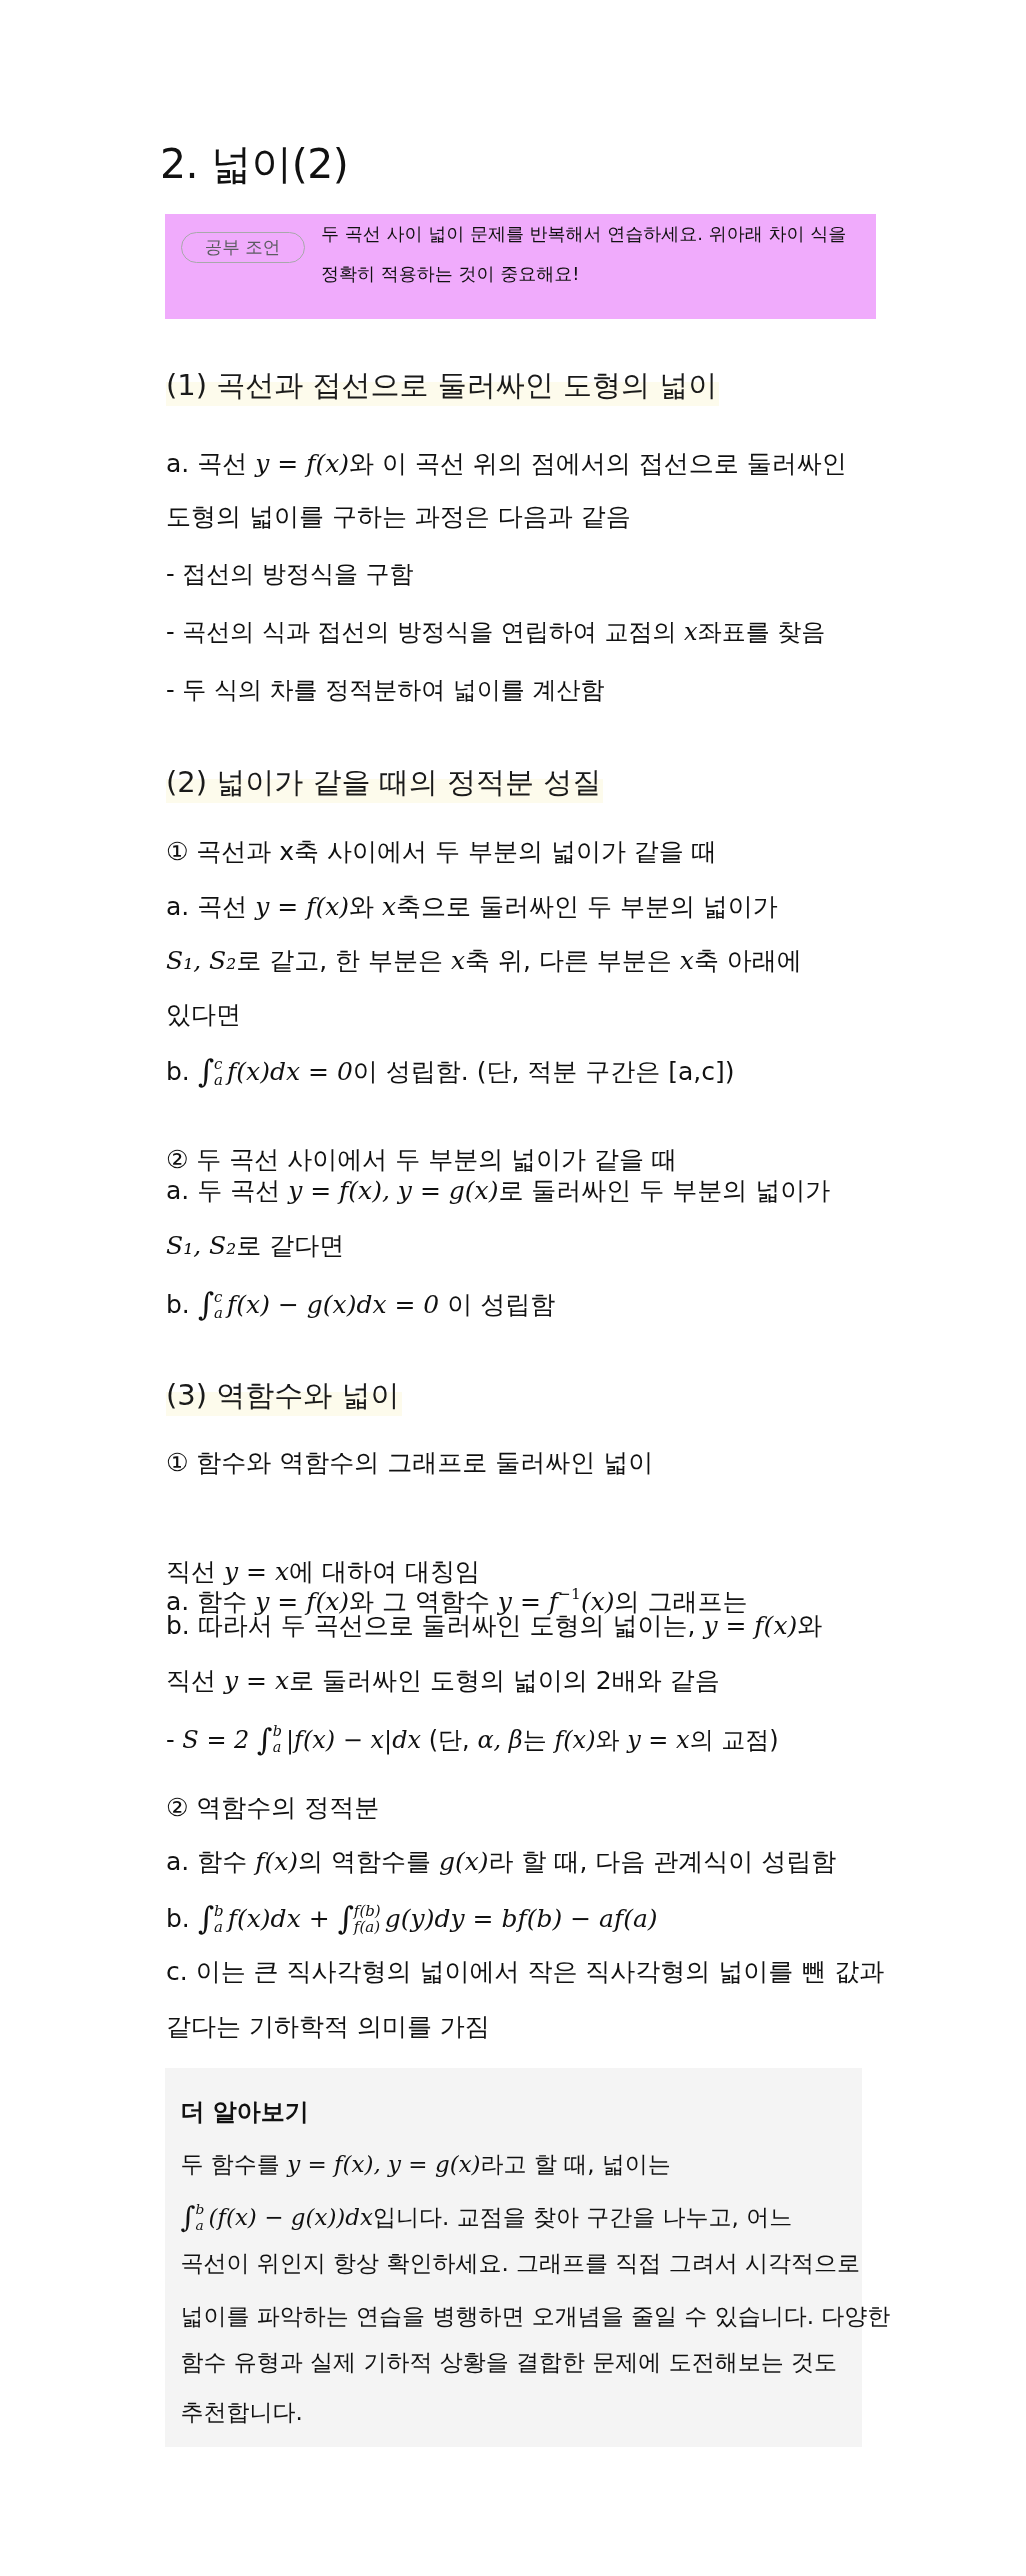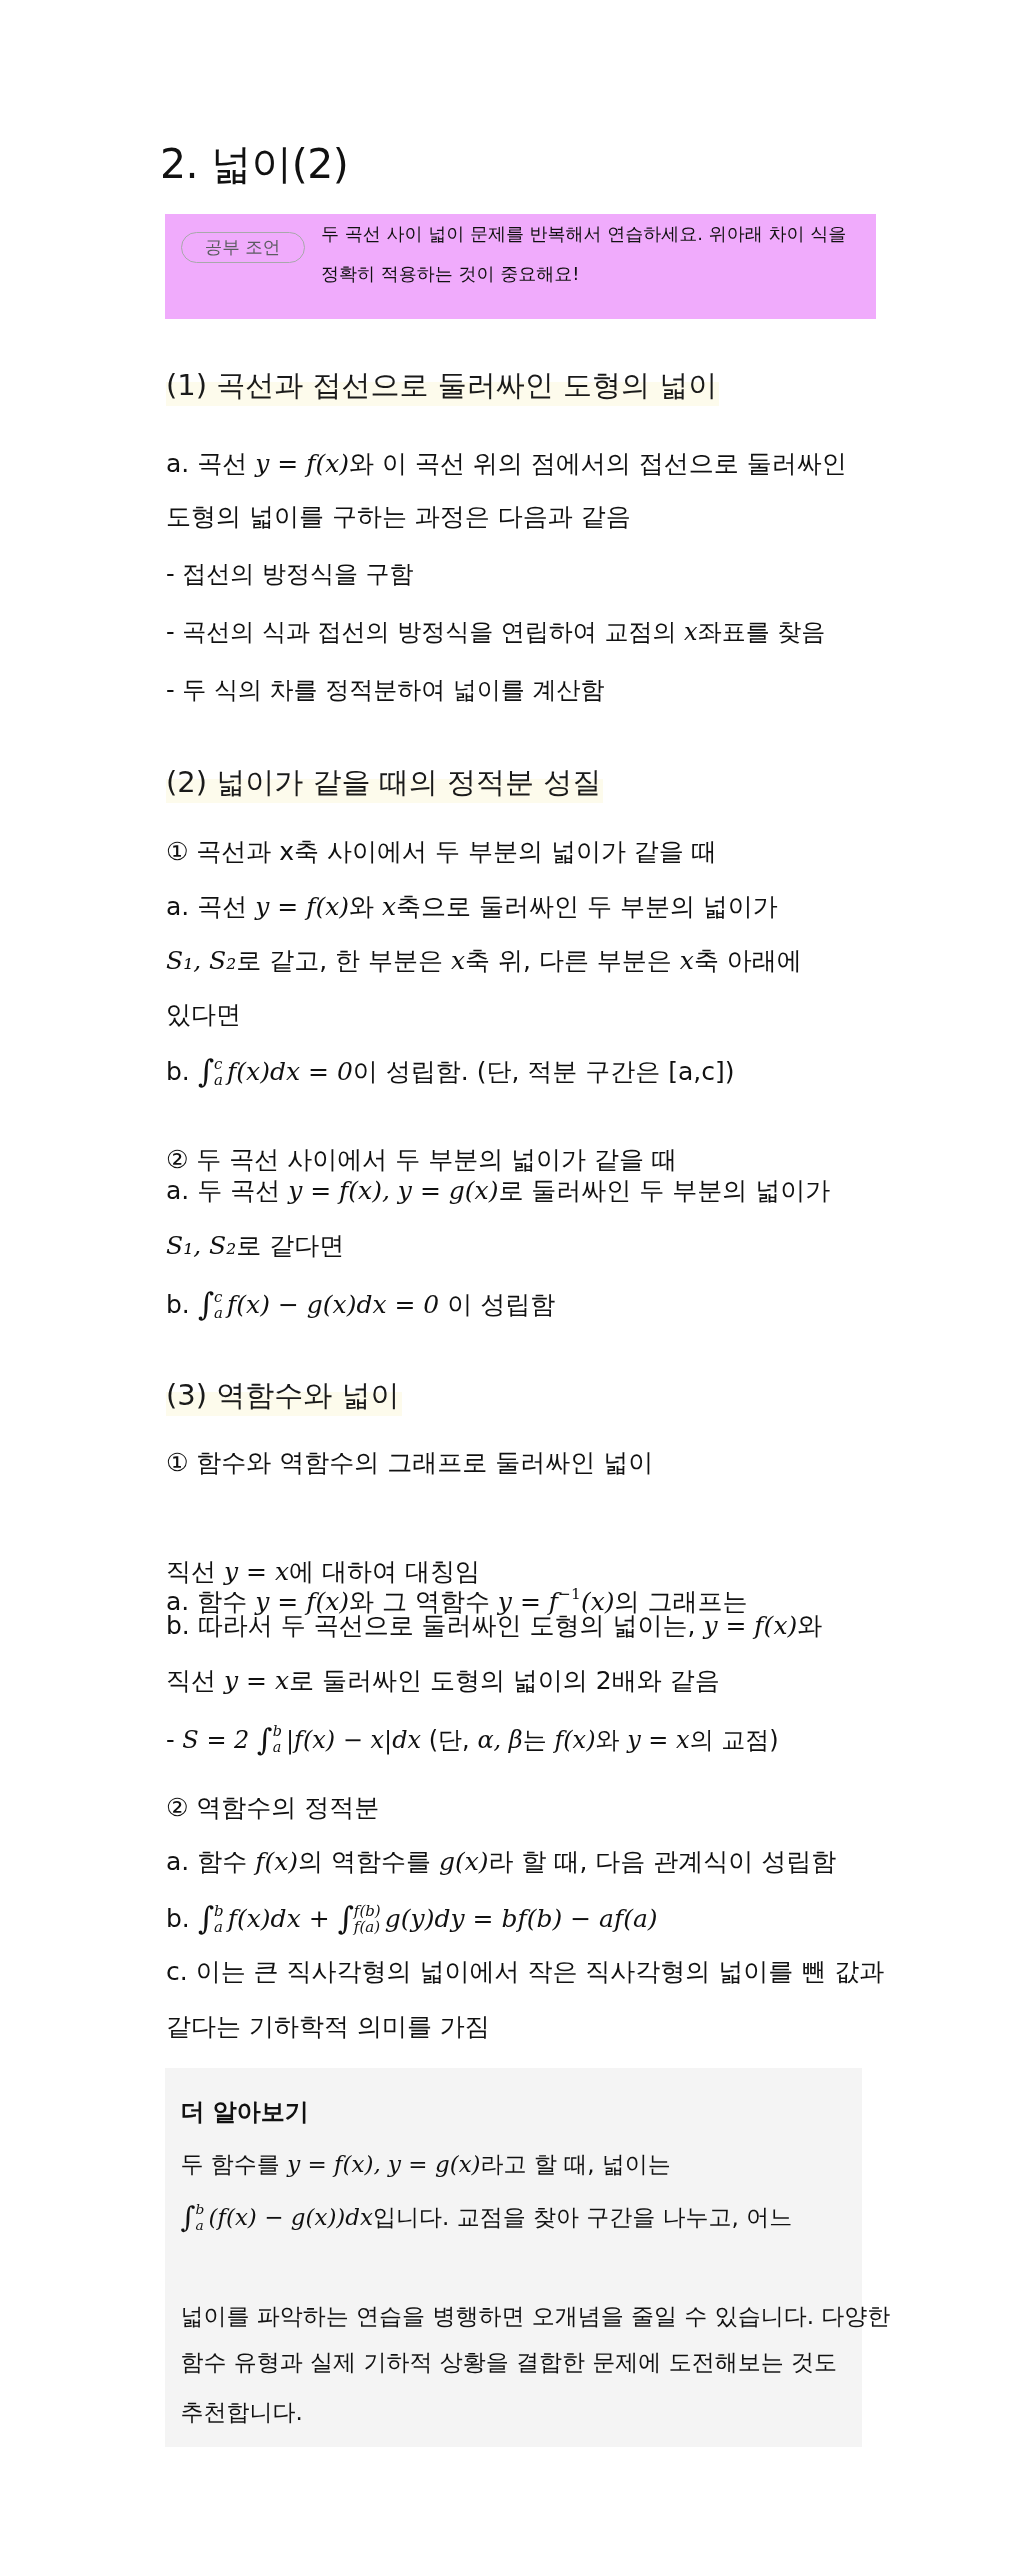--- a/index.html
+++ b/index.html
@@ -158,19 +158,20 @@
     <div class="more-line" style="top:78px;">
       <span>두 함수를</span>
       <span class="m">y = f(x), y = g(x)</span><span>라고 할 때, 넓이는</span>
     </div>
     <div class="more-line" style="top:129px;">
       <span class="int">∫</span><span class="lim">
           <span>b</span>
           <span>a</span>
         </span><span class="m">(f(x) − g(x))dx</span><span>입니다. 교점을 찾아 구간을 나누고, 어느</span>
     </div>
+    <div class="more-line" style="top:177px;">곡선이 위인지 항상 확인하세요. 그래프를 직접 그려서 시각적으로</div>
     <div class="more-line" style="top:230px;">넓이를 파악하는 연습을 병행하면 오개념을 줄일 수 있습니다. 다양한</div>
     <div class="more-line" style="top:276px;">함수 유형과 실제 기하적 상황을 결합한 문제에 도전해보는 것도</div>
     <div class="more-line" style="top:326px;">추천합니다.</div>
   </div>
 
 </div>
 
 
 </body></html>

